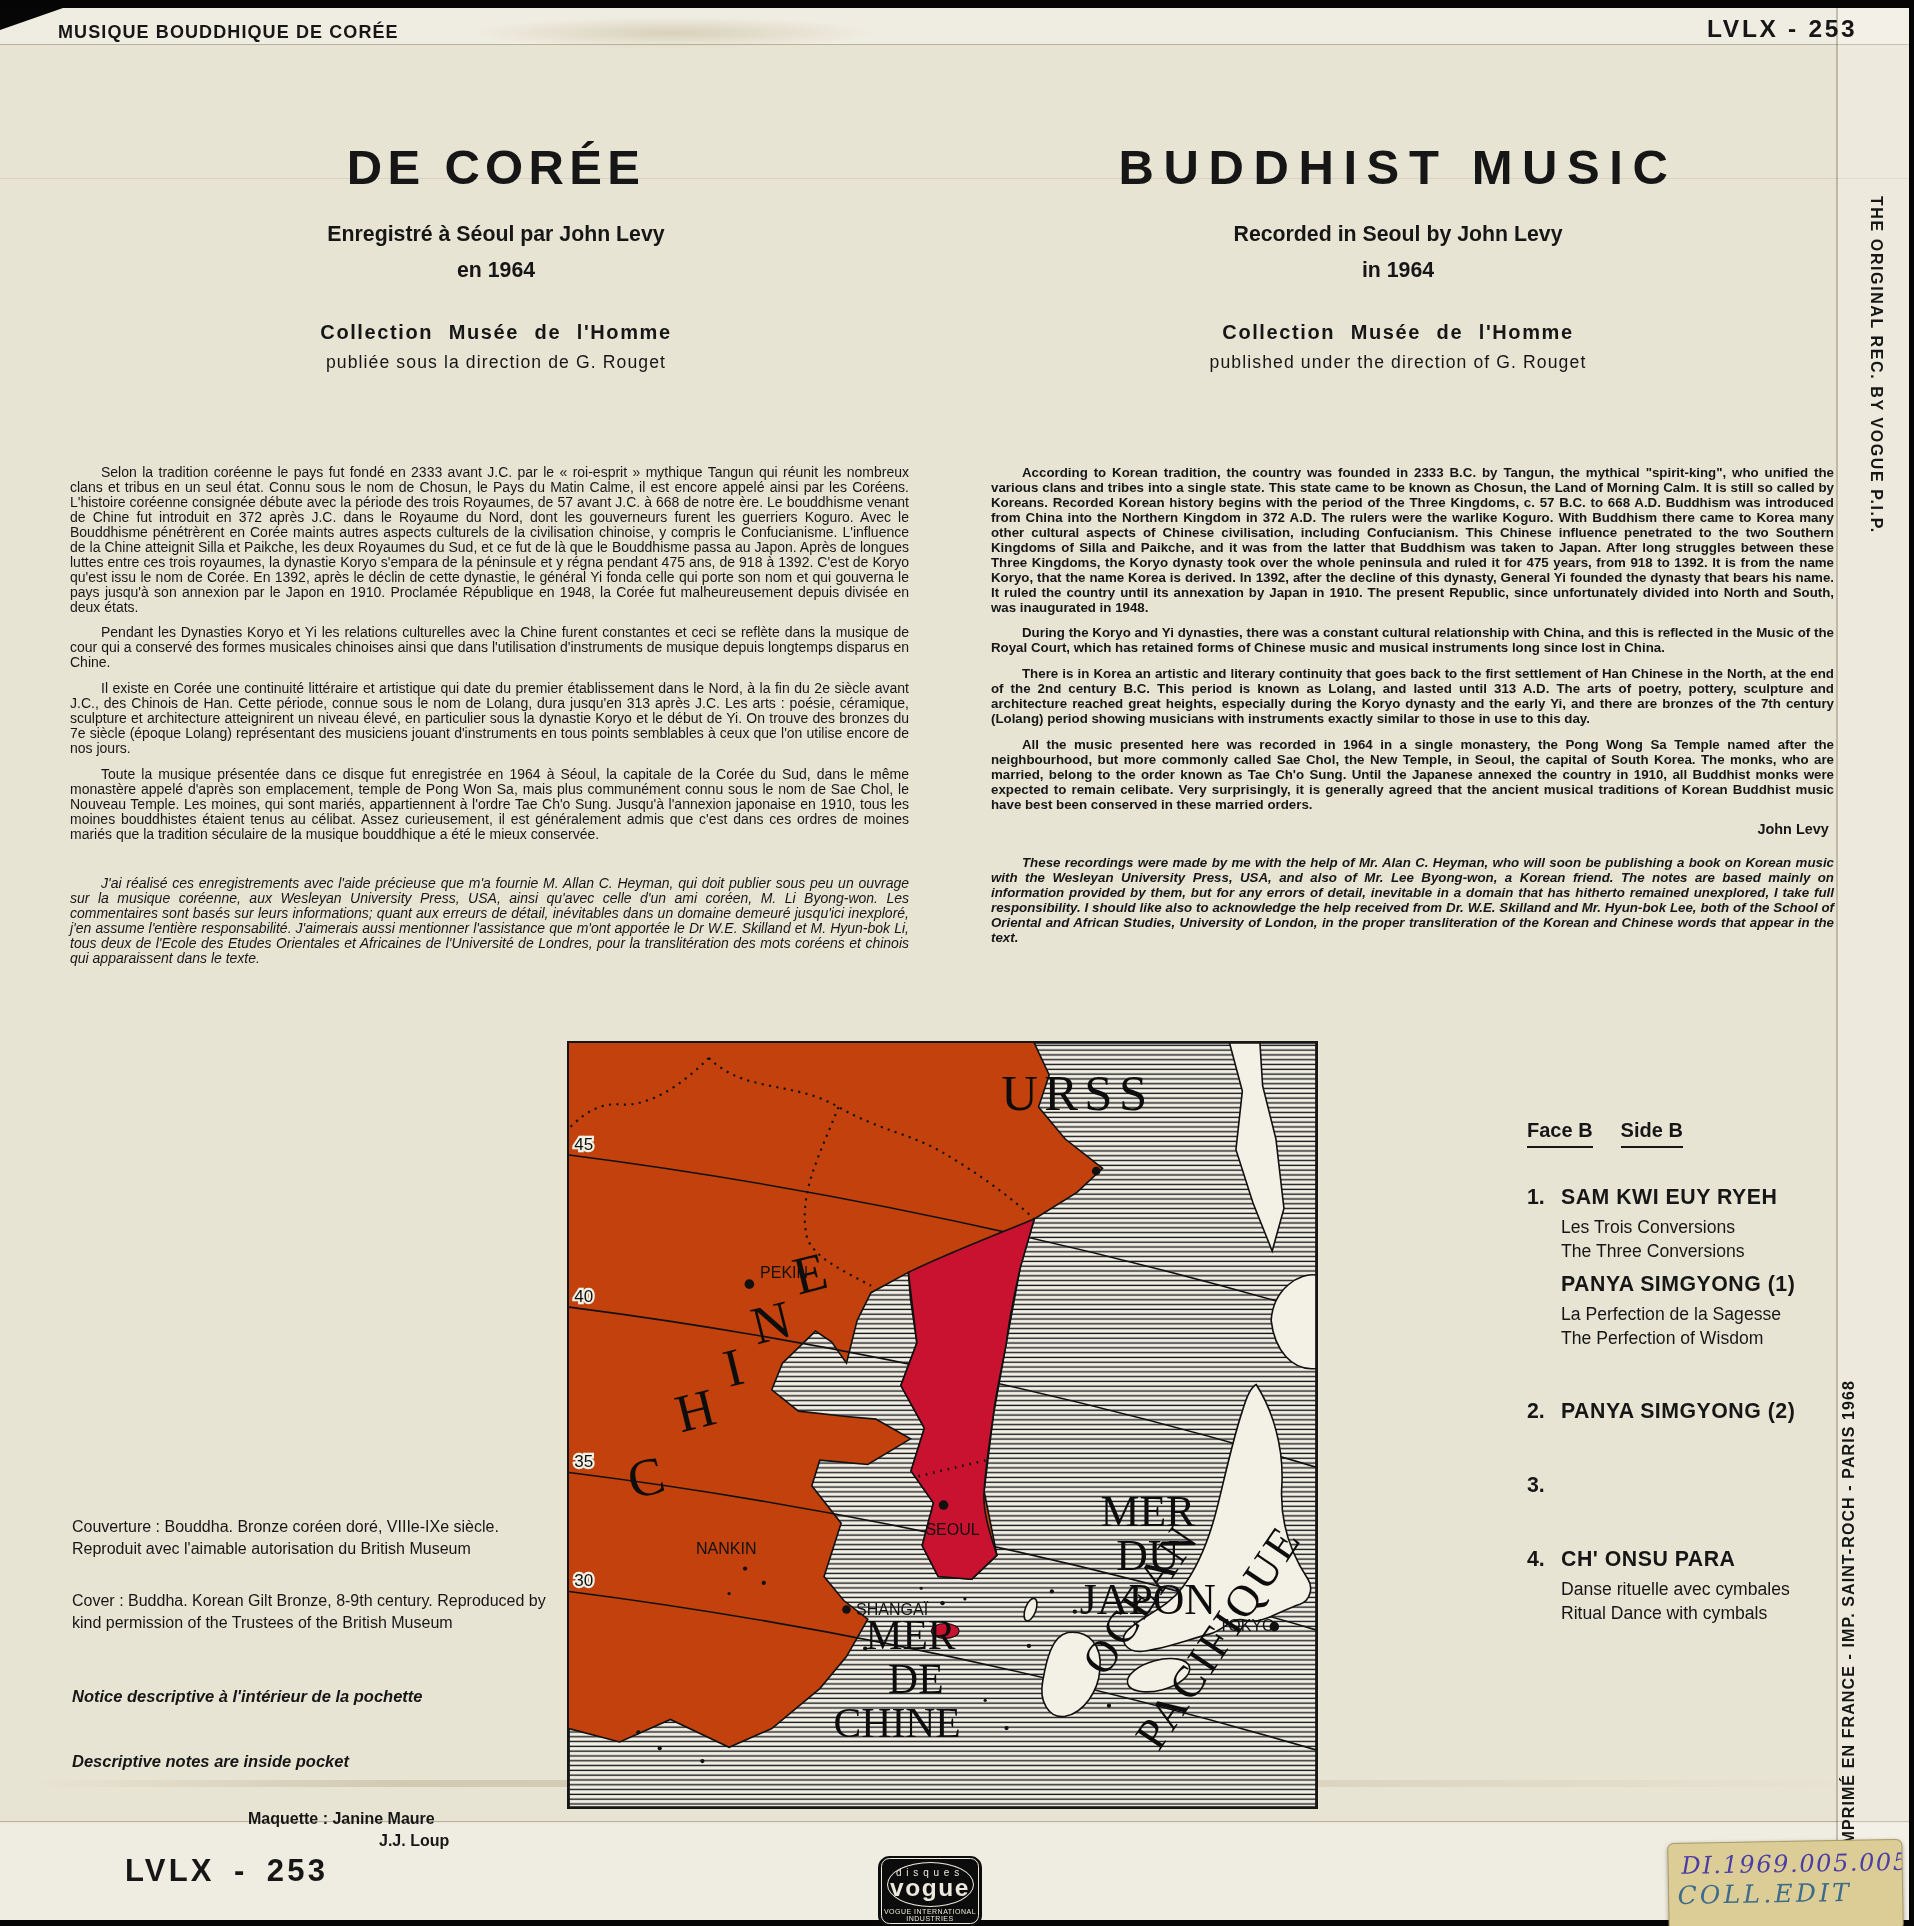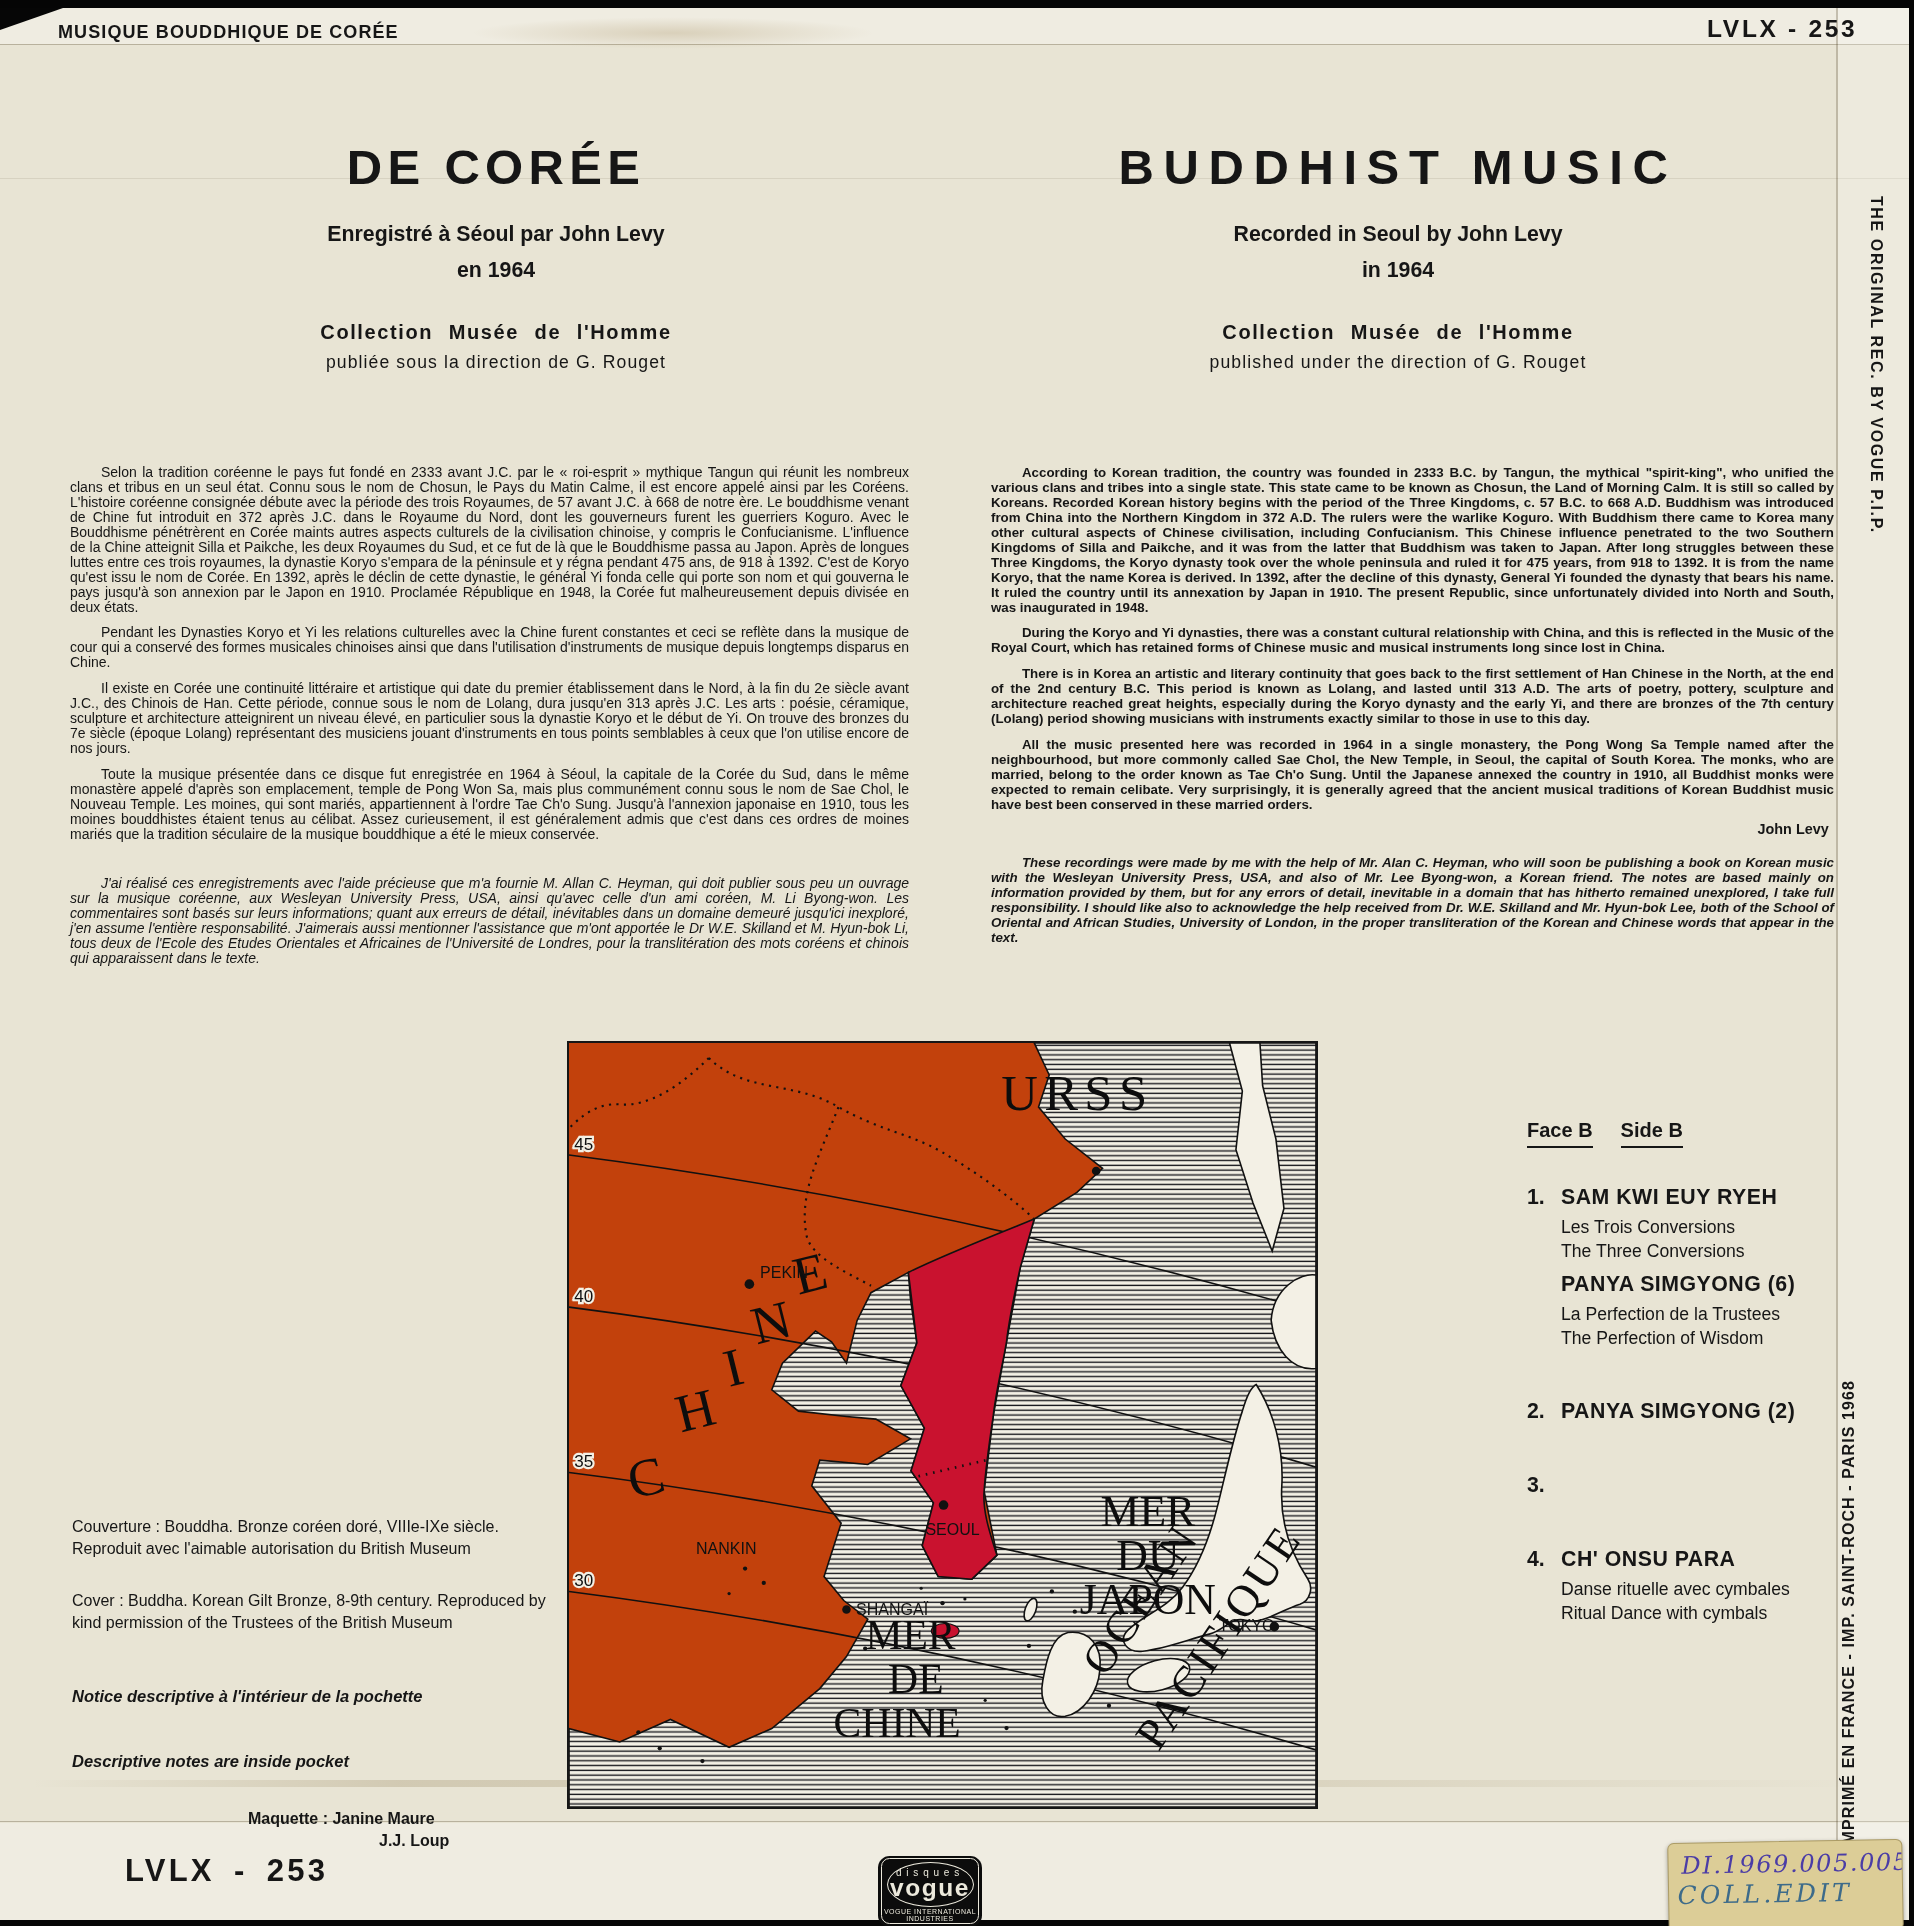--- a/index.html
+++ b/index.html
@@ -166,23 +166,23 @@
       </div>
       <div class="tracks">
         <div class="trk">
           <div class="num">1.</div>
           <div>
             <div class="tt">SAM KWI EUY RYEH</div>
             <div class="tl">
               <div>Les Trois Conversions</div>
               <div>The Three Conversions</div>
             </div>
-            <div class="tt2">PANYA SIMGYONG (6)</div>
+            <div class="tt2">PANYA SIMGYONG (1)</div>
             <div class="tl">
-              <div>La Perfection de la Trustees</div>
+              <div>La Perfection de la Sagesse</div>
               <div>The Perfection of Wisdom</div>
             </div>
           </div>
         </div>
         <div class="trk">
           <div class="num">2.</div>
           <div>
             <div class="tt">PANYA SIMGYONG (2)</div>
           </div>
         </div>

